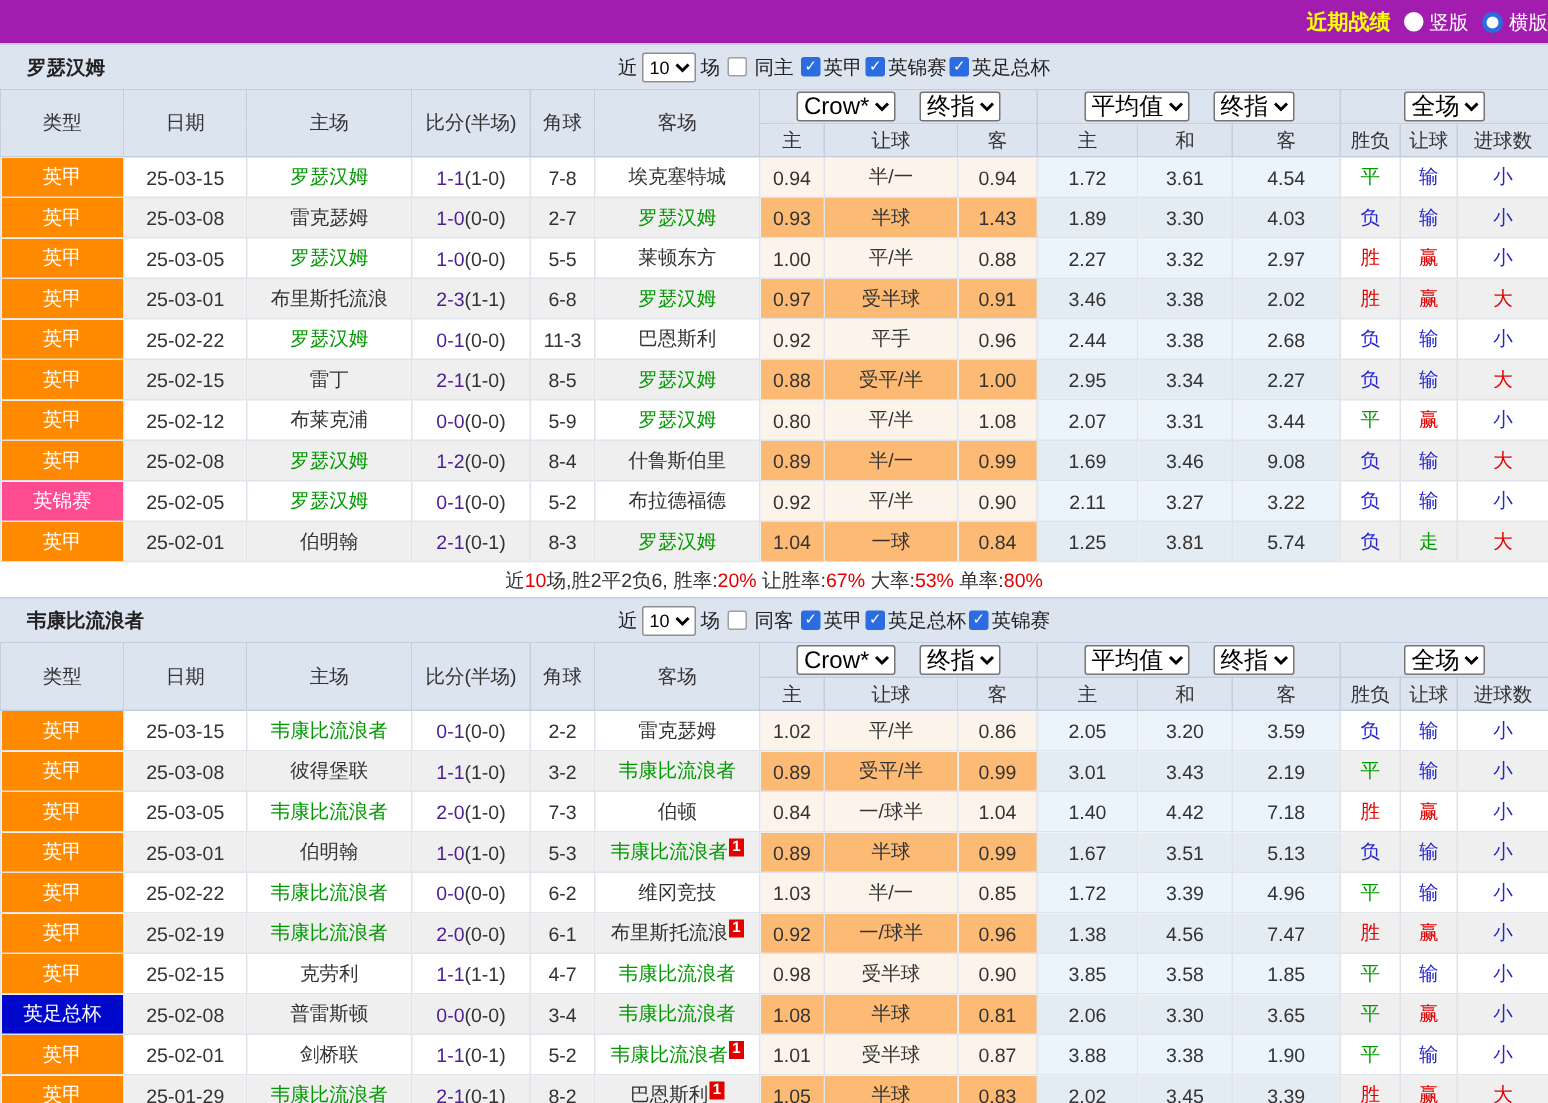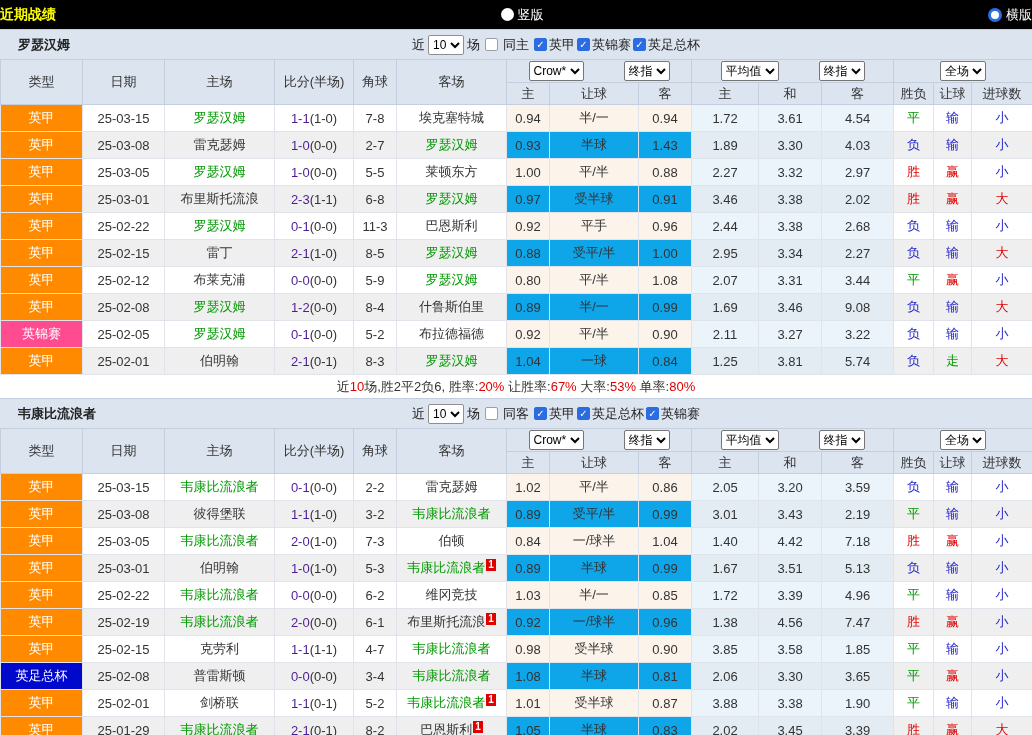--- a/index.html
+++ b/index.html
@@ -1,20 +1,20 @@
 <!DOCTYPE html>
 <html><head>
 <meta charset="utf-8">
 <style>
   html,body{margin:0;padding:0;}
   body{width:1032px;font-family:"Liberation Sans","DejaVu Sans",sans-serif;font-size:13px;color:#333;background:#fff;}
   .page{width:1032px;border-bottom:2px solid #b9b9b9;}
 
   
-  .topbar{height:29px;background:#000000;display:flex;align-items:center;justify-content:space-between;gap:9px;}
+  .topbar{height:29px;background:#a21caf;display:flex;align-items:center;justify-content:flex-end;gap:9px;}
   .topbar .title{color:#ffff00;font-weight:bold;font-size:14px;}
   .radio-wrap{display:flex;align-items:center;gap:4px;color:#fff;font-size:13px;}
   .radio{display:inline-block;width:13px;height:13px;border-radius:50%;box-sizing:border-box;}
   .radio.plain{background:#fff;}
   .radio.ring{background:#fff;border:3.5px solid #2b6de0;width:14px;height:14px;}
 
   
   .section-header{height:29px;background:#dce4f0;border-top:1px solid #c3cede;position:relative;display:flex;align-items:center;}
   .team{font-weight:bold;font-size:13px;margin-left:18px;color:#222;}
   .filterbar{position:absolute;right:332px;top:50%;transform:translateY(-50%);display:flex;align-items:center;gap:3px;font-size:13px;color:#222;white-space:nowrap;}
@@ -23,26 +23,26 @@
   .cb{width:13px;height:13px;border:1px solid #9aa0a6;background:#fff;display:inline-block;box-sizing:border-box;margin:0 2px;border-radius:2px;}
   .cb.checked{background:#2b6de0;border-color:#2b6de0;}
   .cb.checked::after{content:"\2713";color:#fff;display:block;font-size:10px;line-height:12px;text-align:center;font-weight:bold;}
 
   
   table{border-collapse:collapse;table-layout:fixed;width:1032px;}
   th,td{border:1px solid #e0e4ea;text-align:center;padding:0;overflow:hidden;white-space:nowrap;}
   thead th{background:#dce4f0;border-color:#c3cede;font-weight:normal;color:#333;font-size:13px;}
   tr.hdr-top th{height:22px;}
   tr.hdr-sub th{height:21px;}
-  thead select{font-size:12px;height:20px;border:1px solid #767676;background:#fff;border-radius:2px;margin:0 20px;}
+  thead select{font-size:16px;height:20px;border:1px solid #767676;background:#fff;border-radius:2px;margin:0 8px;}
   tbody td{height:26px;font-size:13px;}
   tr.odd td{background:#fff;}
   tr.even td{background:#efefef;}
   tr.odd td.hcp{background:#fcf4ea;}
-  tr.even td.hcp{background:#0ea5e9;}
+  tr.even td.hcp{background:#fdba74;}
   tr.odd td.euro{background:#ebf4fb;}
   tr.even td.euro{background:#e3ecf3;}
   td.c-lg{color:#fff;}
   .tname{color:#333;}
   .tname.focus{color:#009900;}
   .sc{color:#4c1d95;}
   .hf{color:#333;}
   .badge{display:inline-block;background:#e10000;color:#fff;font-size:10px;line-height:12px;padding:0 2px;vertical-align:top;margin-left:1px;font-weight:bold;}
 
   .summary{height:23px;line-height:23px;text-align:center;font-size:13px;color:#333;background:#fff;}

